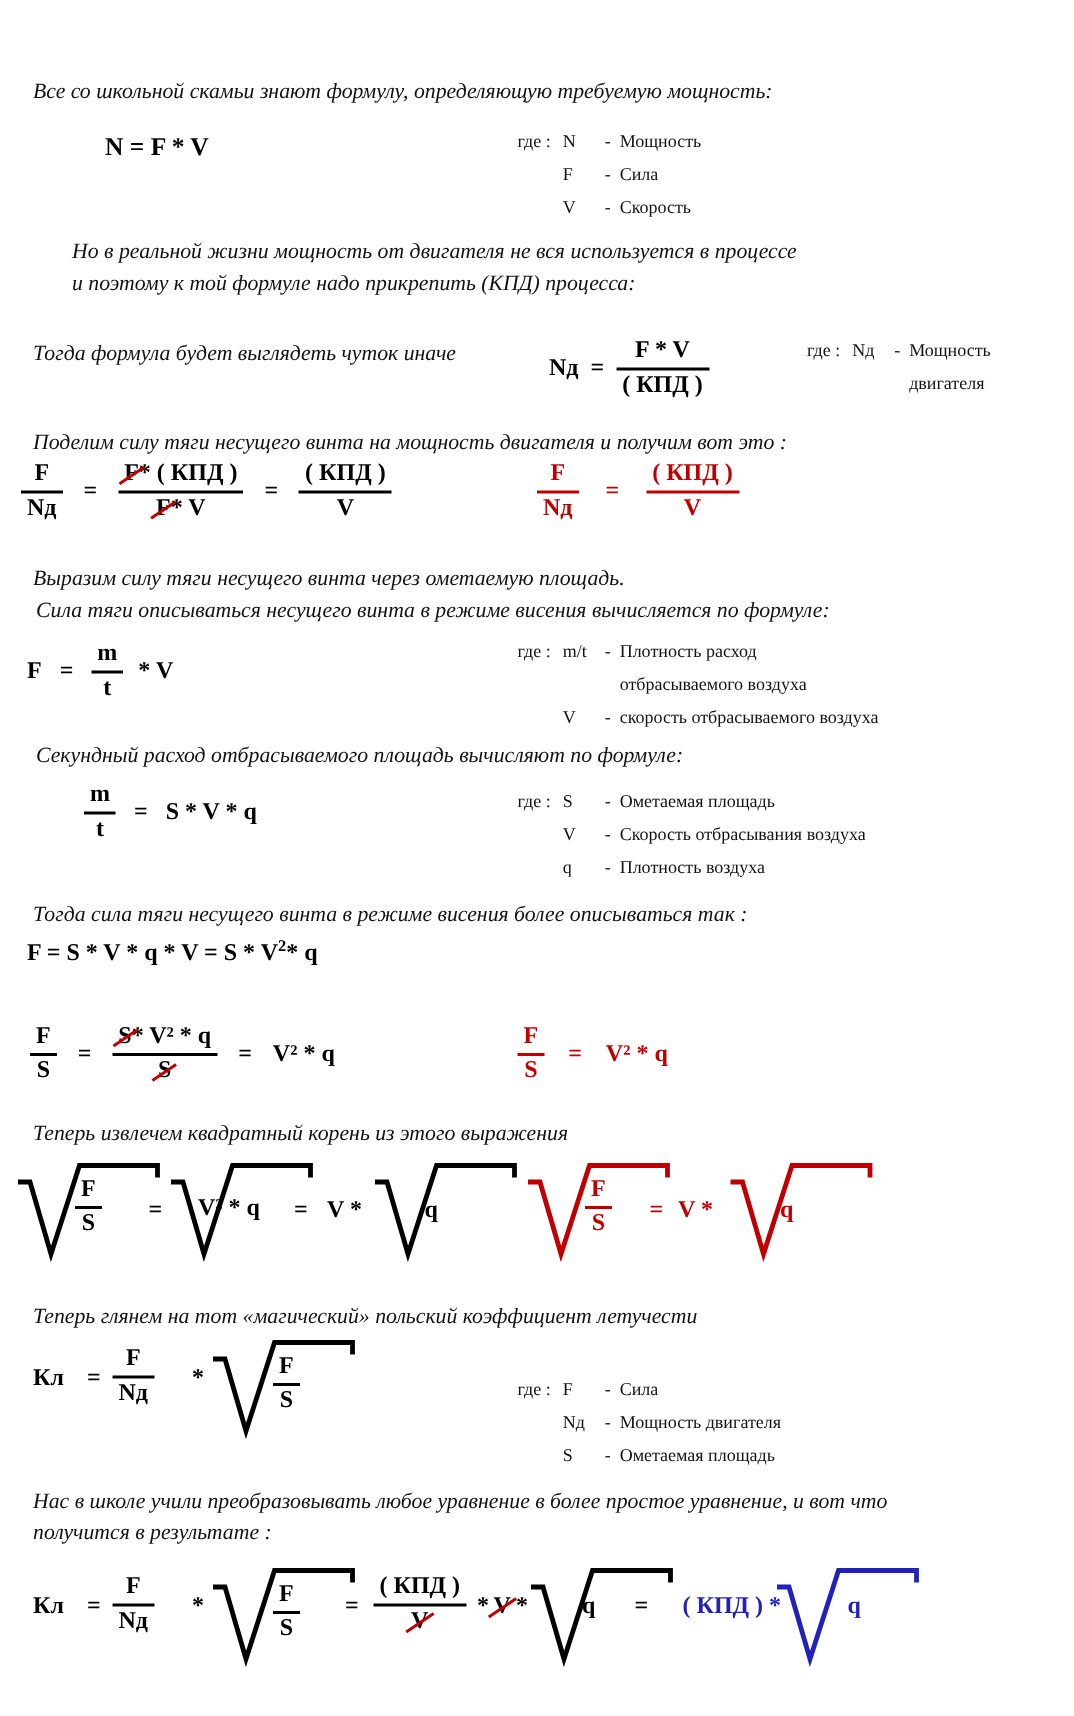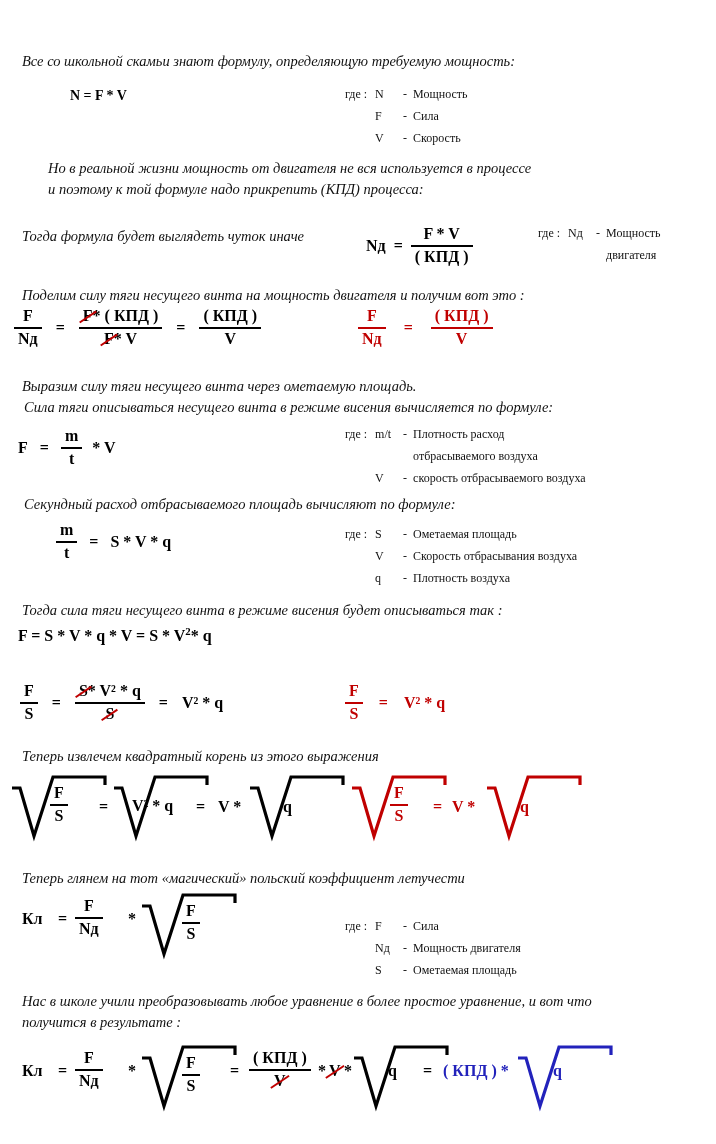--- a/index.html
+++ b/index.html
@@ -30,21 +30,21 @@
 
   
   .fml {
     font-family: "Liberation Serif", "DejaVu Serif", serif;
     font-weight: bold;
     font-size: 16px;
     color: #000000;
     white-space: nowrap;
   }
   .fml.red   { color: #c00000; }
-  .fml.blue  { color: #2222bb; }
+  .fml.blue  { color: #2222bb; margin-left: 12px; }
   .where-tbl { border-collapse: collapse; }
   .where-tbl td {
     font-family: "Liberation Serif", "DejaVu Serif", serif;
     font-size: 12px;
     line-height: 22px;
     color: #111111;
     white-space: nowrap;
     padding: 0;
     vertical-align: top;
   }
@@ -95,21 +95,21 @@
   .radwrap { position: absolute; }
   .radwrap svg { display: block; overflow: visible; }
 </style>
 </head>
 <body>
 
 <div id="page">
 
   <div class="abs prose" style="left:22px; top:51px;">Все со школьной скамьи знают формулу, определяющую требуемую мощность:</div>
 
-  <div class="abs fml" style="left:70px; top:88px; font-size:14px;">N  = F * V</div>
+  <div class="abs fml" style="left:70px; top:88px; font-size:17px;">N  = F * V</div>
 
   <div class="abs" style="left:345px; top:83px;">
     <table class="where-tbl">
       <tbody>
           <tr>
         <td class="lead">где :</td>
         <td class="sym">N</td>
         <td class="dash">-</td>
         <td>Мощность</td>
       </tr>
@@ -268,21 +268,21 @@
       <tr>
         <td class="lead"></td>
         <td class="sym">q</td>
         <td class="dash">-</td>
         <td>Плотность воздуха</td>
       </tr>
     </tbody>
       </table>
   </div>
 
-  <div class="abs prose" style="left:22px; top:600px;">Тогда сила тяги несущего винта в режиме висения будет описываться так :</div>
+  <div class="abs prose" style="left:22px; top:600px;">Тогда сила тяги несущего винта в режиме висения более описываться так :</div>
 
   <div class="abs fml" style="left:18px; top:627px;text-align:right;">
     <span>F  =  S * V * q * V  =  S * V</span><sup class="pw">2</sup><span>* q</span>
   </div>
 
 
   <div class="abs fml" style="left:20px; top:683px;">
     <span class="frac">
       <span class="num">F</span>
       <span class="bar"></span>

